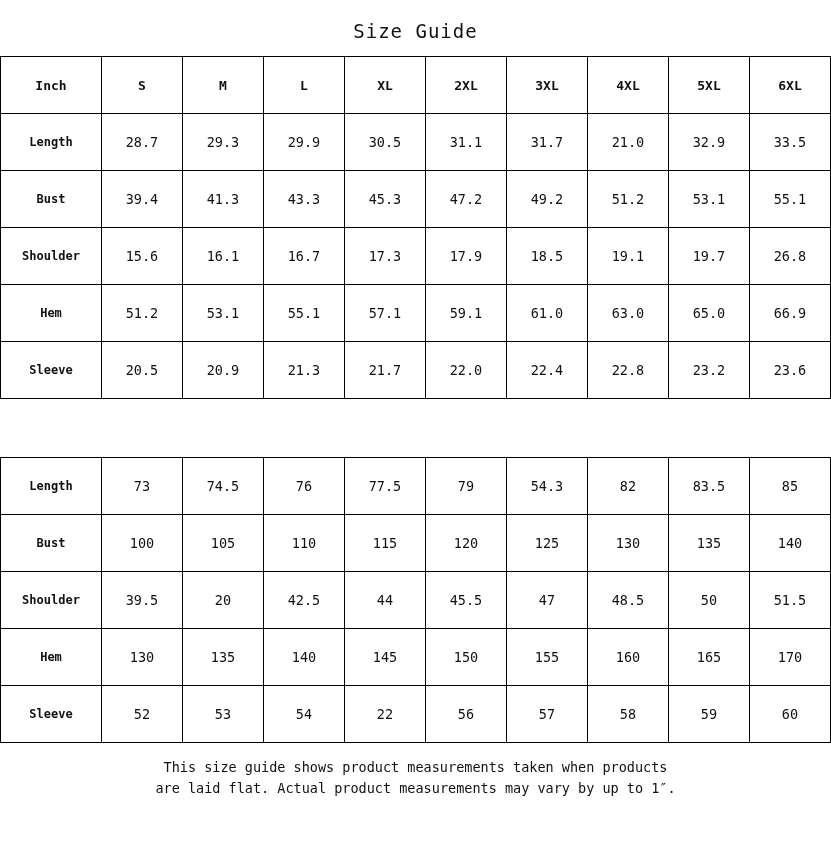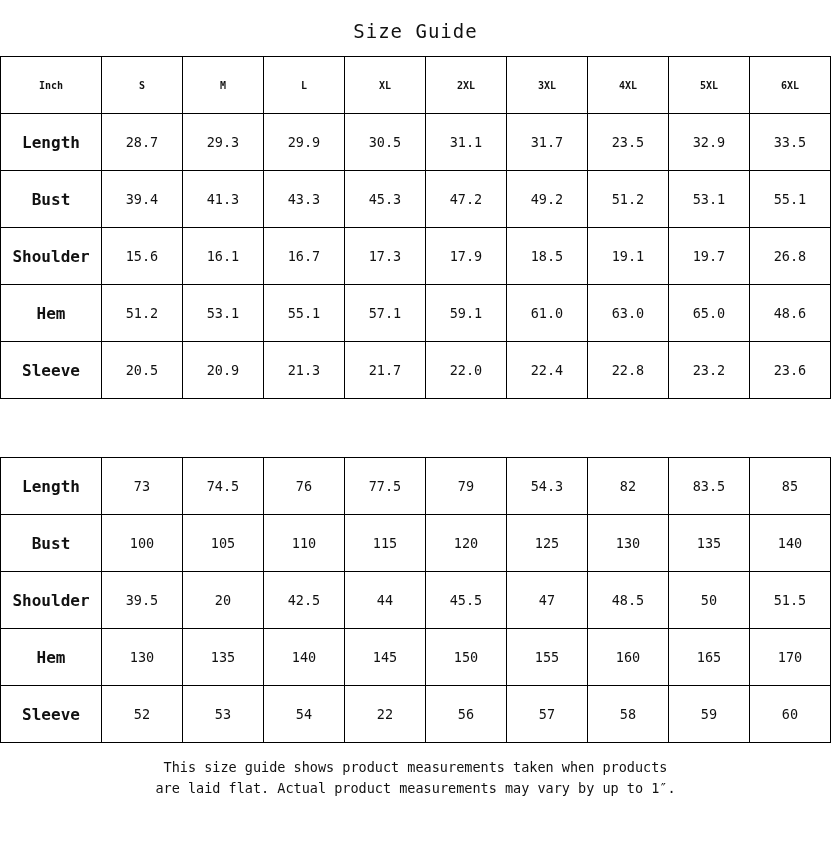--- a/index.html
+++ b/index.html
@@ -40,25 +40,25 @@
     height: 56px;
     text-align: center;
     vertical-align: middle;
     font-size: 13.5px;
     font-family: "DejaVu Sans Mono", monospace;
     color: #111111;
     padding: 0;
   }
   table.size-table td.hdr {
     font-weight: bold;
-    font-size: 10px;
+    font-size: 13px;
   }
   table.size-table td.rowhdr {
     font-weight: bold;
-    font-size: 16px;
+    font-size: 12px;
   }
   col.first-col { width: 101px; }
   col.data-col { width: 81px; }
   .gap {
     height: 58px;
     width: 831px;
     background: #ffffff;
   }
   .footnote {
     text-align: center;
@@ -104,21 +104,21 @@
         <td class="hdr">6XL</td>
       </tr>
       <tr>
         <td class="rowhdr">Length</td>
         <td>28.7</td>
         <td>29.3</td>
         <td>29.9</td>
         <td>30.5</td>
         <td>31.1</td>
         <td>31.7</td>
-        <td>23.5</td>
+        <td>21.0</td>
         <td>32.9</td>
         <td>33.5</td>
       </tr>
       <tr>
         <td class="rowhdr">Bust</td>
         <td>39.4</td>
         <td>41.3</td>
         <td>43.3</td>
         <td>45.3</td>
         <td>47.2</td>
@@ -142,21 +142,21 @@
       <tr>
         <td class="rowhdr">Hem</td>
         <td>51.2</td>
         <td>53.1</td>
         <td>55.1</td>
         <td>57.1</td>
         <td>59.1</td>
         <td>61.0</td>
         <td>63.0</td>
         <td>65.0</td>
-        <td>48.6</td>
+        <td>66.9</td>
       </tr>
       <tr>
         <td class="rowhdr">Sleeve</td>
         <td>20.5</td>
         <td>20.9</td>
         <td>21.3</td>
         <td>21.7</td>
         <td>22.0</td>
         <td>22.4</td>
         <td>22.8</td>

